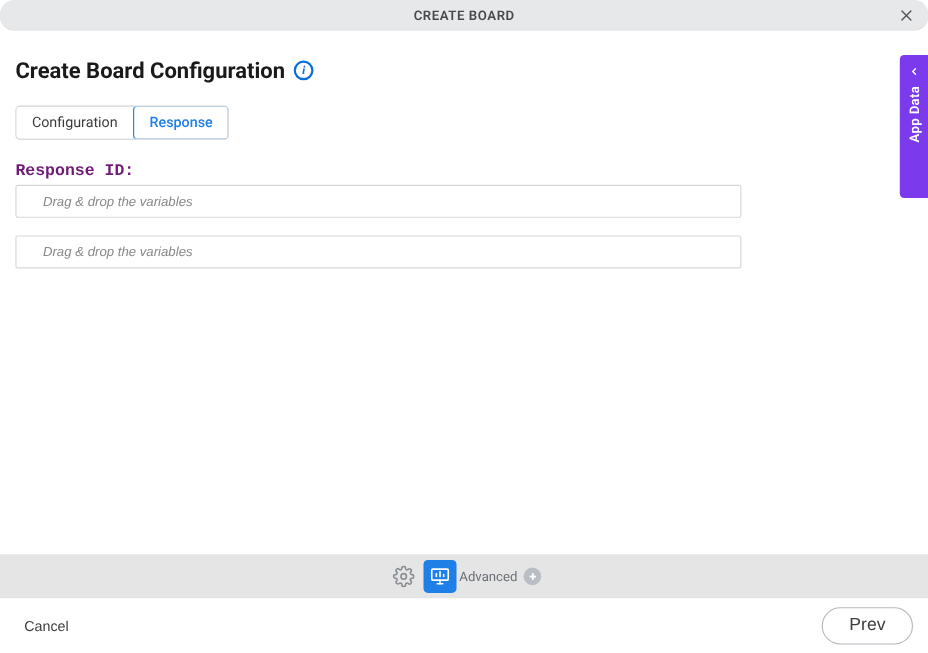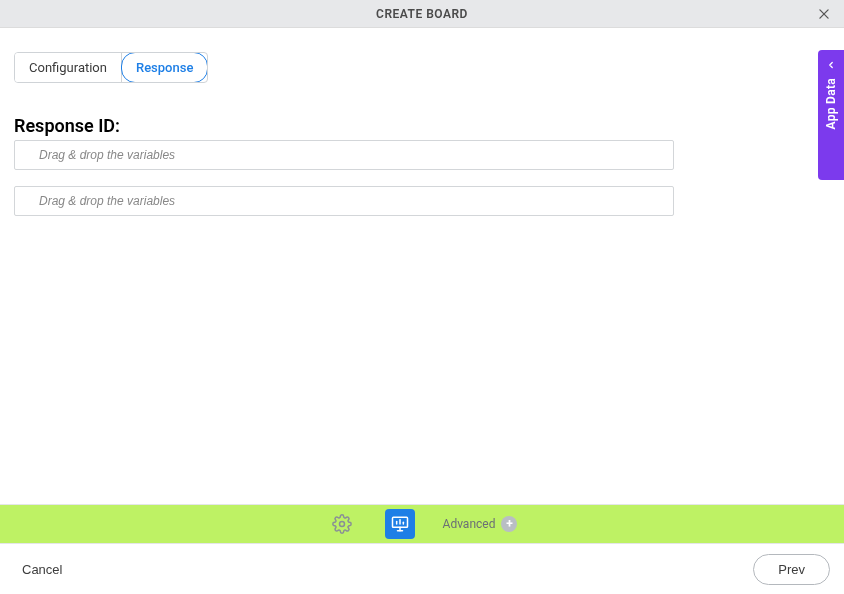--- a/index.html
+++ b/index.html
@@ -10,20 +10,21 @@
     background: #e7e8ea;
     border-bottom: 1px solid #dcdcdc;
     display: flex;
     align-items: center;
     justify-content: center;
     position: relative;
     font-size: 12px;
     font-weight: 600;
     letter-spacing: 0.5px;
     color: #4a4a4a;
+    border-radius: 13px;
   }
   .close-btn {
     position: absolute;
     right: 8px;
     top: 2px;
     width: 24px;
     height: 24px;
     display: flex;
     align-items: center;
     justify-content: center;
@@ -61,49 +62,50 @@
     font-family: Georgia, serif;
     cursor: pointer;
   }
 
   .tabs {
     display: flex;
     border: 1px solid #cfd3d7;
     border-radius: 4px;
     overflow: hidden;
     width: fit-content;
-    margin-bottom: 32px;
+    margin-bottom: 20px;
   }
   .tab {
     padding: 7px 14px;
     font-size: 13px;
     cursor: pointer;
     background: #fff;
     color: #3b3b3b;
     border-right: 1px solid #cfd3d7;
   }
   .tab:last-child { border-right: none; }
   .tab.active {
     border: 1px solid #1e7fe6;
     color: #1e7fe6;
     font-weight: 500;
-    border-radius: 14px;
+    border-radius: 4px;
     margin: -1px;
     position: relative;
     z-index: 1;
     background: #fff;
   }
 
   .field-group { margin-bottom: 16px; }
   .field-label {
-    font-size: 18px;
-    font-weight: 600;
-    color: #000000;
+    font-size: 15px;
+    font-weight: 600;
+    color: #701a75;
     margin-bottom: 4px;
     display: block;
+    font-family: Liberation Mono, monospace;
   }
   .field-input {
     width: 660px;
     height: 30px;
     border: 1px solid #d3d6d9;
     border-radius: 2px;
     padding: 0 24px;
     font-size: 12px;
     font-style: italic;
     color: #888;
@@ -138,27 +140,27 @@
     font-weight: 600;
     letter-spacing: 0.3px;
   }
 
   
   .toolbar {
     position: absolute;
     left: 0; right: 0;
     bottom: 50px;
     height: 40px;
-    background: #bef264;
+    background: #e5e5e5;
     border-top: 1px solid #e4e6e8;
     border-bottom: 1px solid #e4e6e8;
     display: flex;
     align-items: center;
     justify-content: center;
-    gap: 28px;
+    gap: 3px;
   }
   .tool-icon {
     width: 30px; height: 30px;
     display: flex; align-items: center; justify-content: center;
     border-radius: 4px;
     cursor: pointer;
   }
   .tool-gear { color: #8a8f96; }
   .tool-gear svg { width: 20px; height: 20px; }
   .tool-chart {
@@ -192,21 +194,21 @@
   }
   .btn-text {
     font-size: 13px;
     color: #3d3d3d;
     cursor: pointer;
     background: none;
     border: none;
     padding: 6px 8px;
   }
   .btn-outline {
-    font-size: 13px;
+    font-size: 16px;
     color: #3d3d3d;
     background: #fff;
     border: 1px solid #b4b8bd;
     border-radius: 18px;
     padding: 7px 24px;
     cursor: pointer;
     font-weight: 500;
   }
   .btn-primary {
     font-size: 13px;
@@ -227,20 +229,24 @@
   <div class="close-btn">
     <svg viewBox="0 0 24 24" fill="none" stroke="currentColor" stroke-width="2.2" stroke-linecap="round">
       <line x1="5" y1="5" x2="19" y2="19"></line>
         <line x1="19" y1="5" x2="5" y2="19"></line>
     </svg>
   </div>
 </div>
 
 <div class="content">
 
+  <div class="page-title-row">
+    <h1 class="page-title">Create Board Configuration</h1>
+    <span class="info-icon">i</span>
+  </div>
 
   <div class="tabs">
     <div class="tab">Configuration</div>
     <div class="tab active">Response</div>
   </div>
 
   <div class="field-group">
     <label class="field-label">Response ID:</label>
     <input class="field-input" type="text" placeholder="Drag &amp; drop the variables" style="">
   </div>

